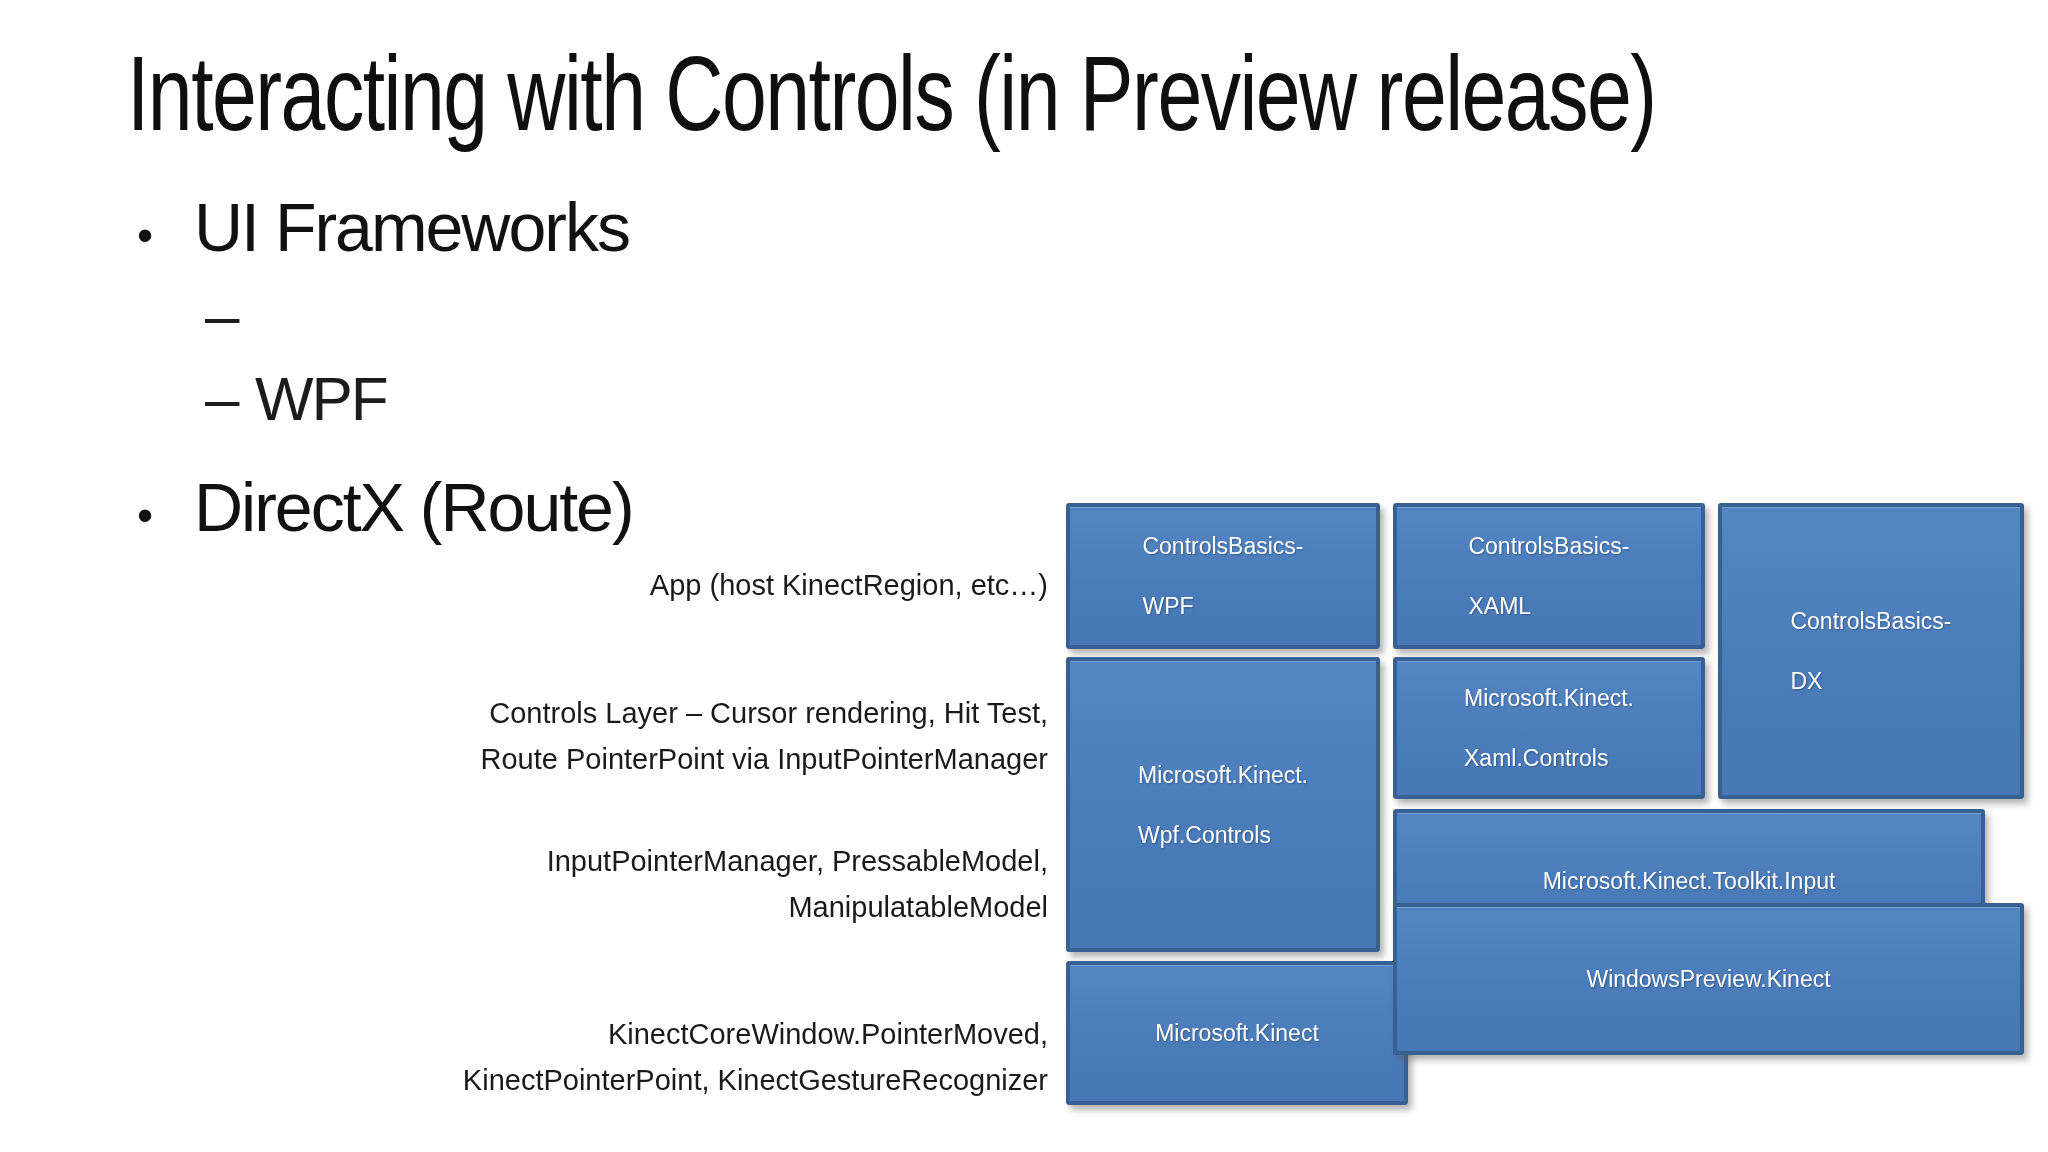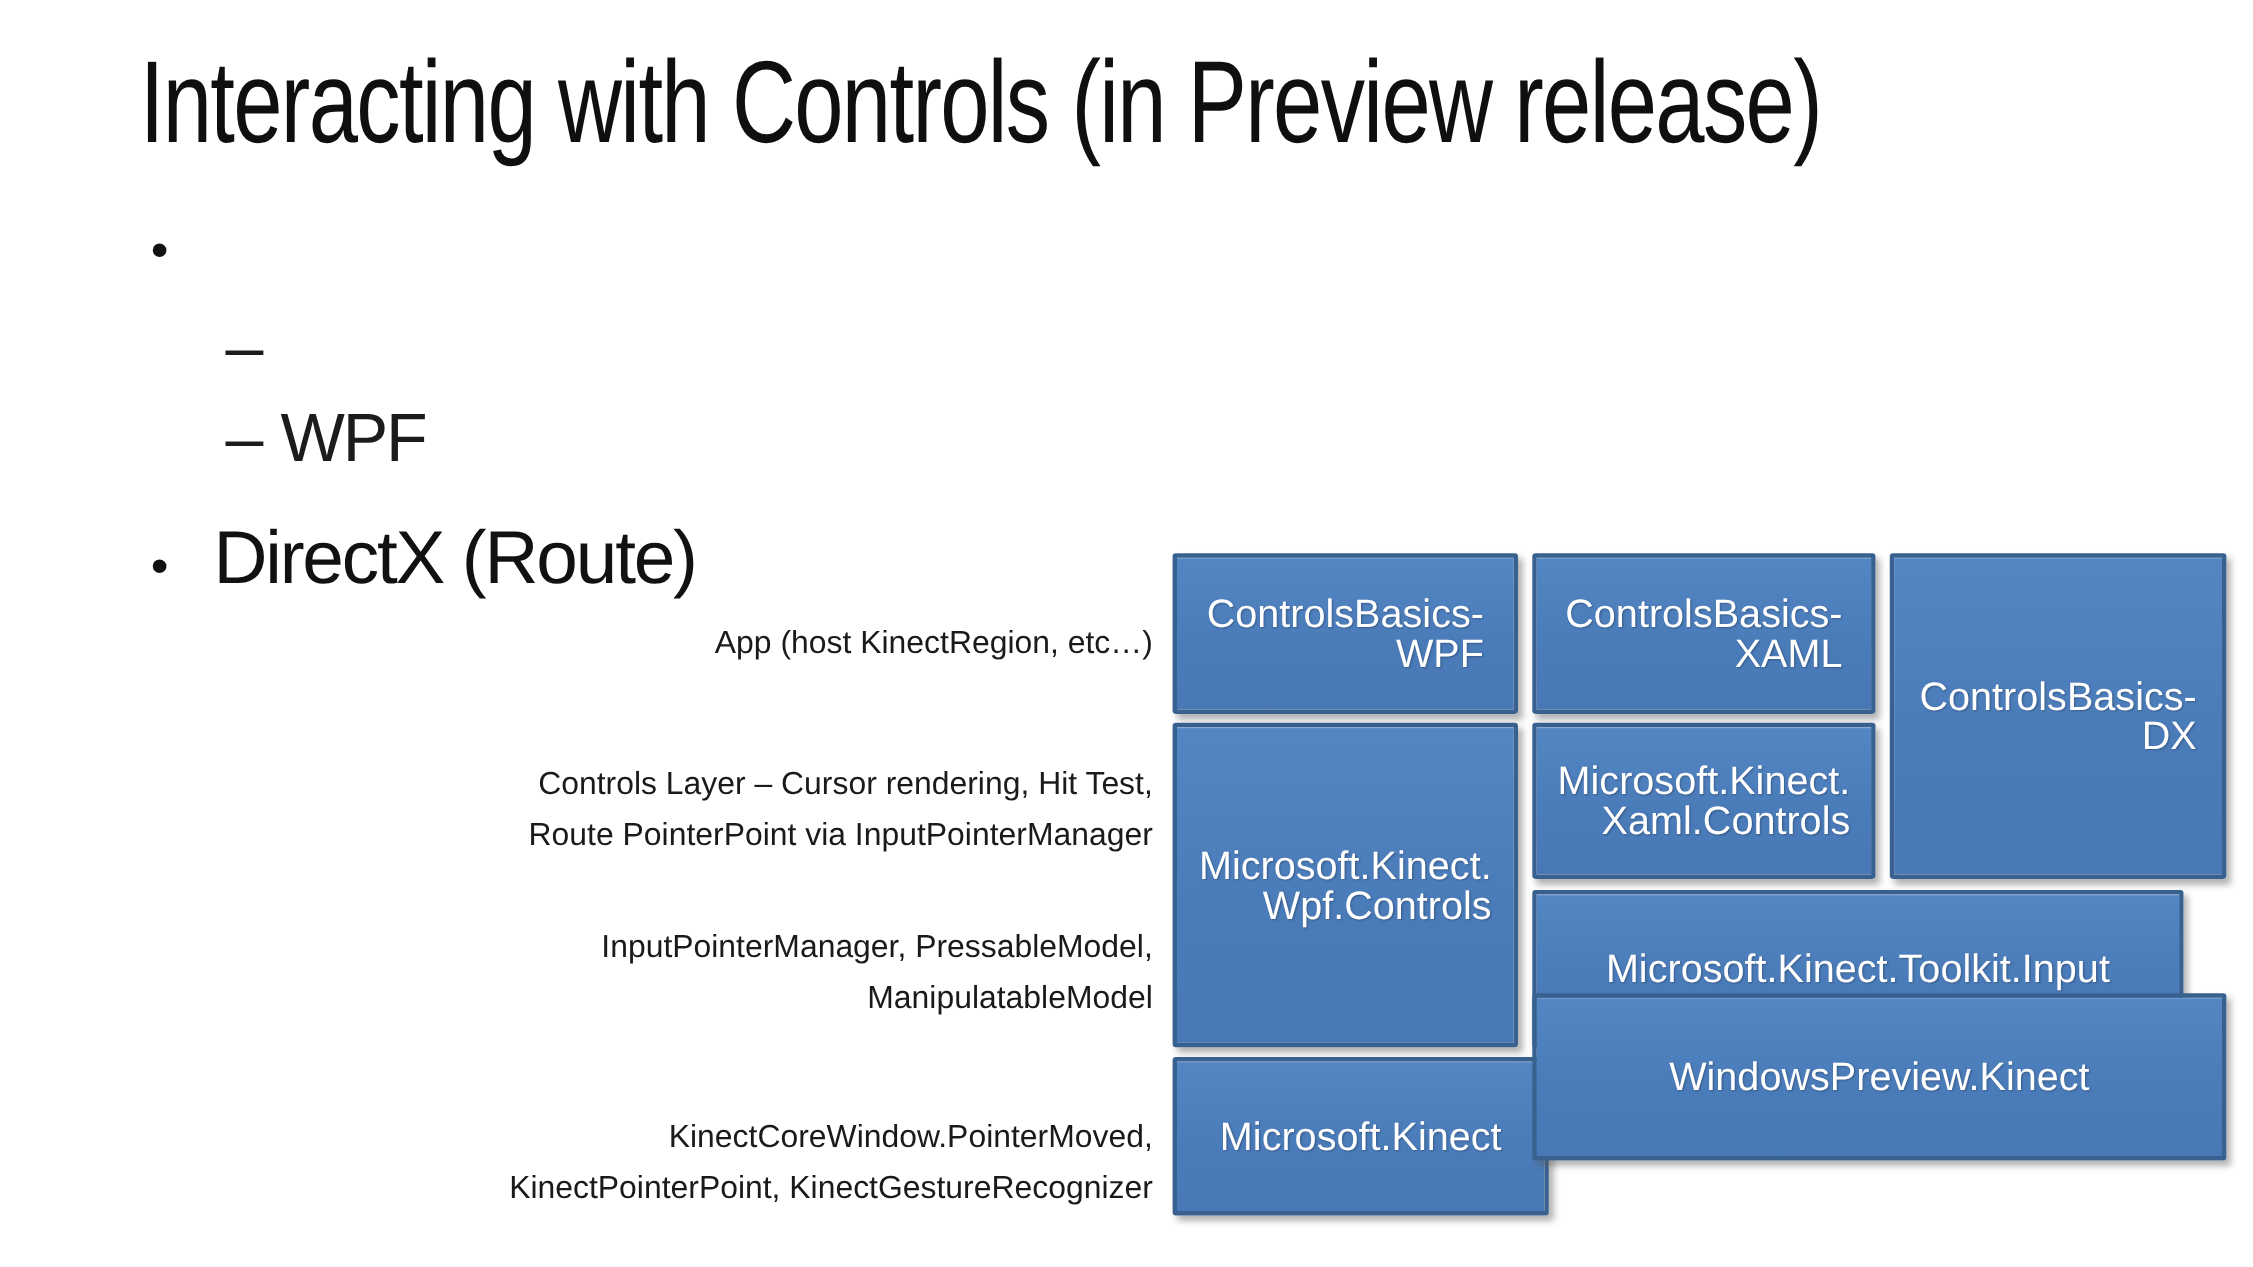--- a/index.html
+++ b/index.html
@@ -40,42 +40,43 @@
   .rl2{top:838px;}
   .rl3{top:1011px;}
   .box{
     position:absolute;box-sizing:border-box;
     background:#4E7FBE;
     background:linear-gradient(180deg,#5486c4 0%,#4b7cba 55%,#4878b6 100%);
     border:4px solid #38618F;
     border-radius:3px;
     box-shadow:4px 5px 6px rgba(90,90,90,0.45), inset 0 1px 0 rgba(255,255,255,0.22);
     display:flex;align-items:center;justify-content:center;
-    text-align:right;white-space:pre-line;
-    color:#ffffff;font-size:36px;line-height:36px;
+    text-align:left;white-space:pre-line;
+    color:#ffffff;font-size:23px;line-height:60px;
     text-shadow:1px 1px 2px rgba(0,0,0,0.28);
   }
   .bx0{left:1034px;top:503px;width:314px;height:146px;}
   .bx1{left:1361px;top:503px;width:312px;height:146px;}
   .bx2{left:1686px;top:503px;width:306px;height:296px;}
   .bx3{left:1034px;top:657px;width:314px;height:295px;}
   .bx4{left:1361px;top:657px;width:312px;height:142px;}
   .bx5{left:1361px;top:809px;width:592px;height:143px;}
   .bx6{left:1034px;top:961px;width:342px;height:144px;}
   .bx7{left:1361px;top:903px;width:631px;height:152px;}
 </style>
 </head>
 <body>
 
 <div class="slide">
 
   <div class="title">Interacting with Controls (in Preview release)</div>
 
   <div class="bullet l1 b0">
     <span class="marker">•</span>
+      <span class="btxt">UI Frameworks</span>
   </div>
 
   <div class="bullet l2 b1">
     <span class="marker">–</span>
   </div>
 
   <div class="bullet l2 b2">
     <span class="marker">–</span>
       <span class="btxt">WPF</span>
   </div>

